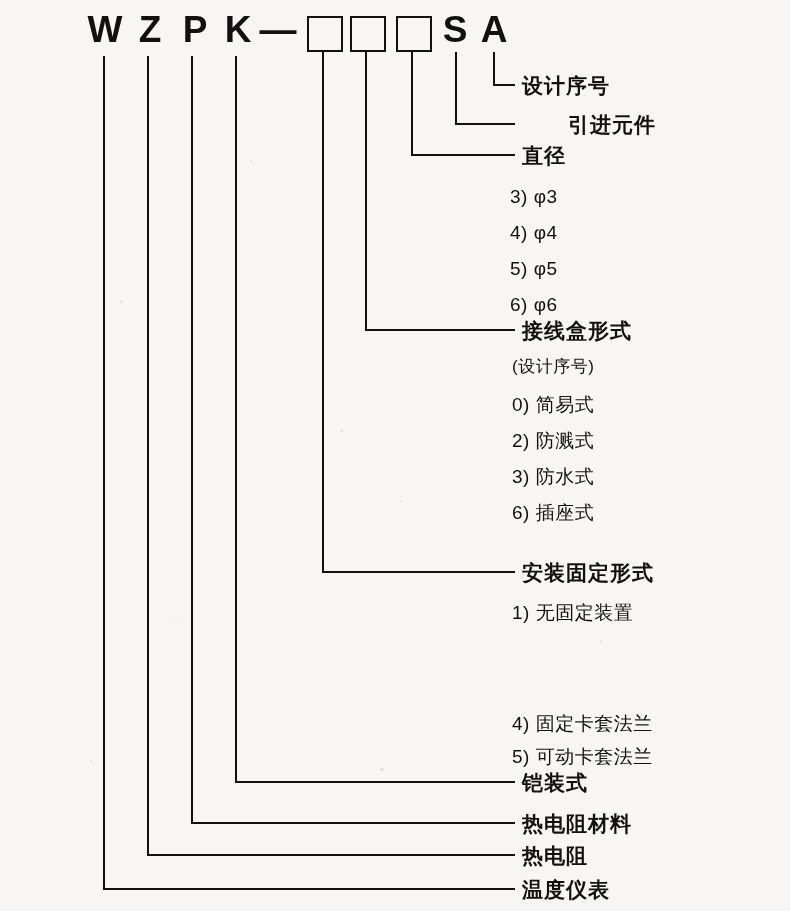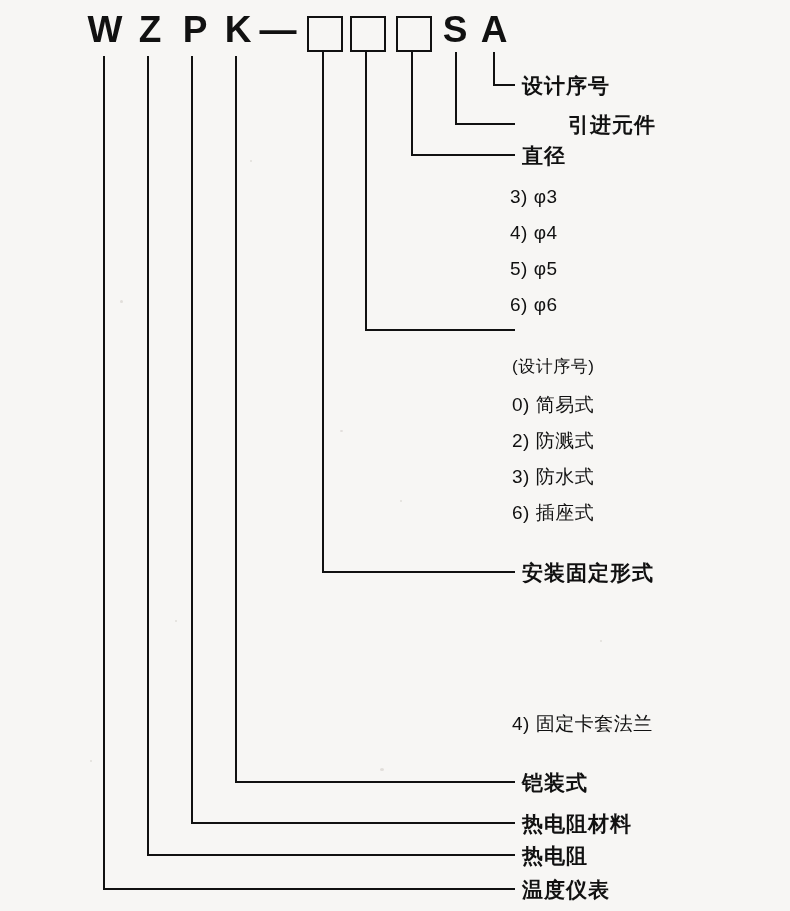--- a/index.html
+++ b/index.html
@@ -130,27 +130,30 @@
 
   <div class="label bold" style="left:522px;top:72px;">设计序号</div>
   <div class="label bold" style="left:522px;top:111px;margin-left:46px;">引进元件</div>
   <div class="label bold" style="left:522px;top:142px;">直径</div>
 
   <div class="label item" style="left:510px;top:186px;">3) φ3</div>
   <div class="label item" style="left:510px;top:222px;">4) φ4</div>
   <div class="label item" style="left:510px;top:258px;">5) φ5</div>
   <div class="label item" style="left:510px;top:294px;">6) φ6</div>
 
+  <div class="label bold" style="left:522px;top:317px;">接线盒形式</div>
   <div class="label sub" style="left:512px;top:355px;">(设计序号)</div>
   <div class="label item" style="left:512px;top:392px;">0) 简易式</div>
   <div class="label item" style="left:512px;top:428px;">2) 防溅式</div>
   <div class="label item" style="left:512px;top:464px;">3) 防水式</div>
   <div class="label item" style="left:512px;top:500px;">6) 插座式</div>
 
   <div class="label bold" style="left:522px;top:559px;">安装固定形式</div>
+  <div class="label item" style="left:512px;top:600px;">1) 无固定装置</div>
   <div class="label item" style="left:512px;top:711px;">4) 固定卡套法兰</div>
+  <div class="label item" style="left:512px;top:744px;">5) 可动卡套法兰</div>
 
   <div class="label bold" style="left:522px;top:769px;">铠装式</div>
   <div class="label bold" style="left:522px;top:810px;">热电阻材料</div>
   <div class="label bold" style="left:522px;top:842px;">热电阻</div>
   <div class="label bold" style="left:522px;top:876px;">温度仪表</div>
 
 </div>
 
 </body></html>

